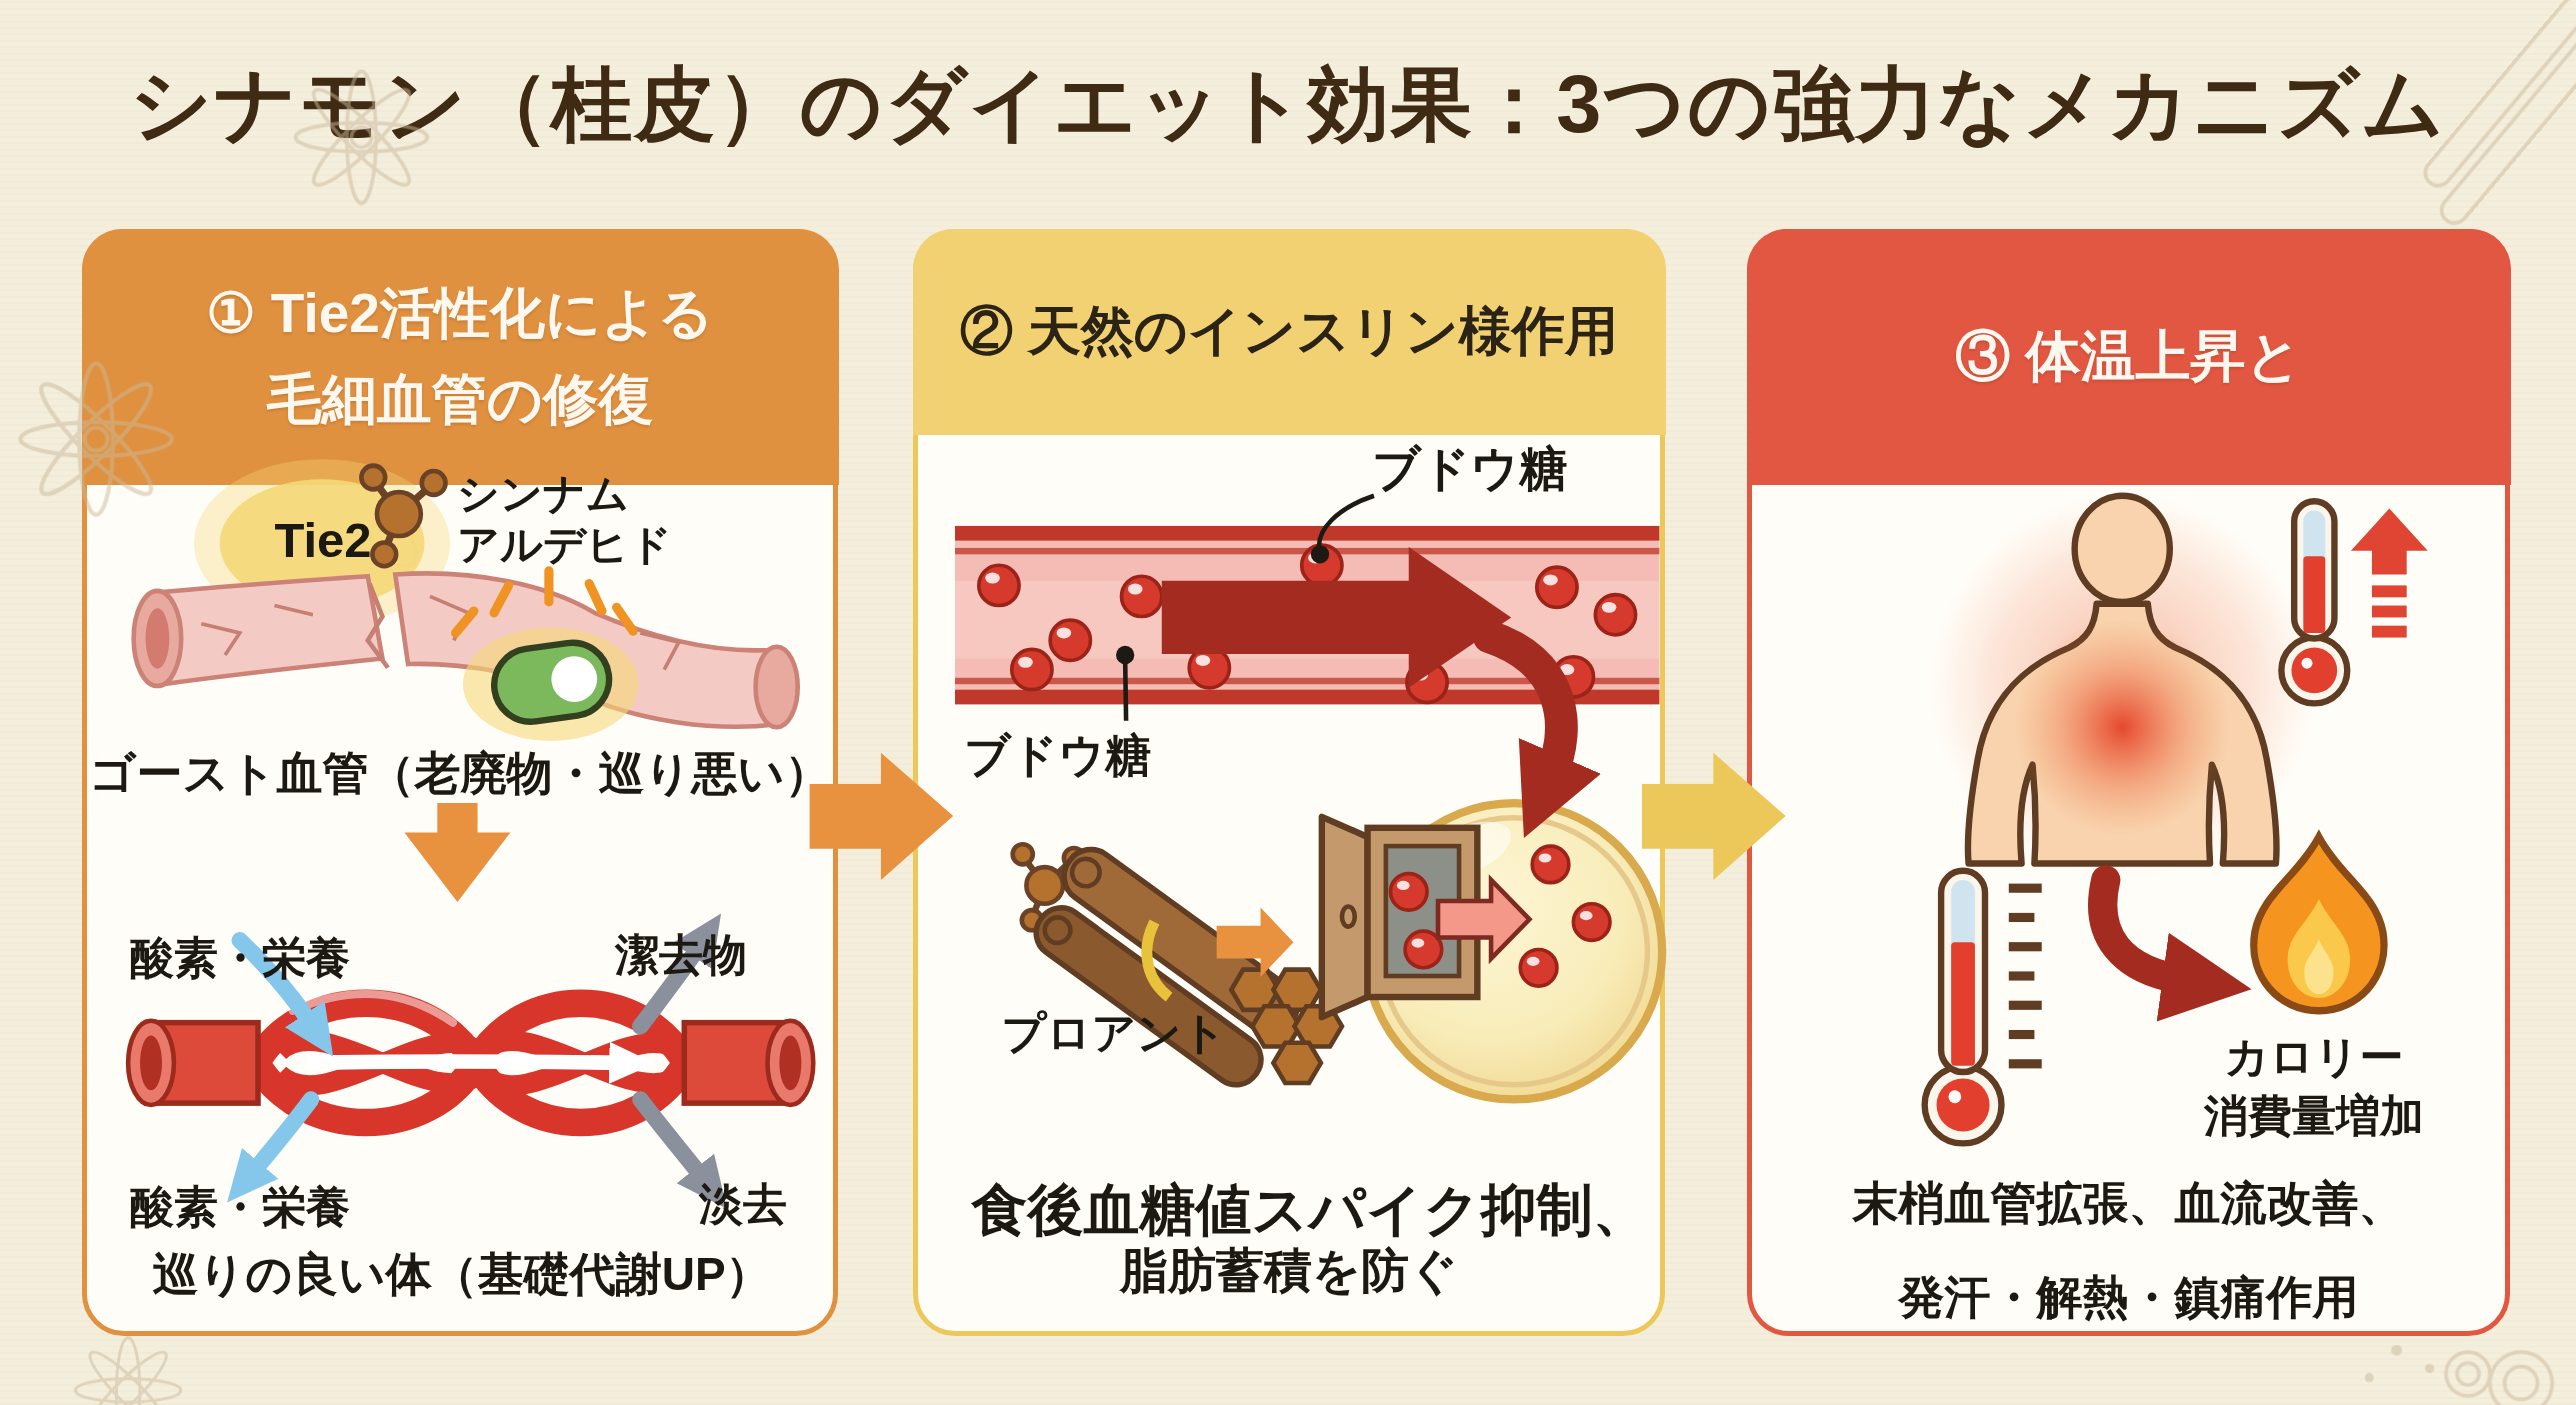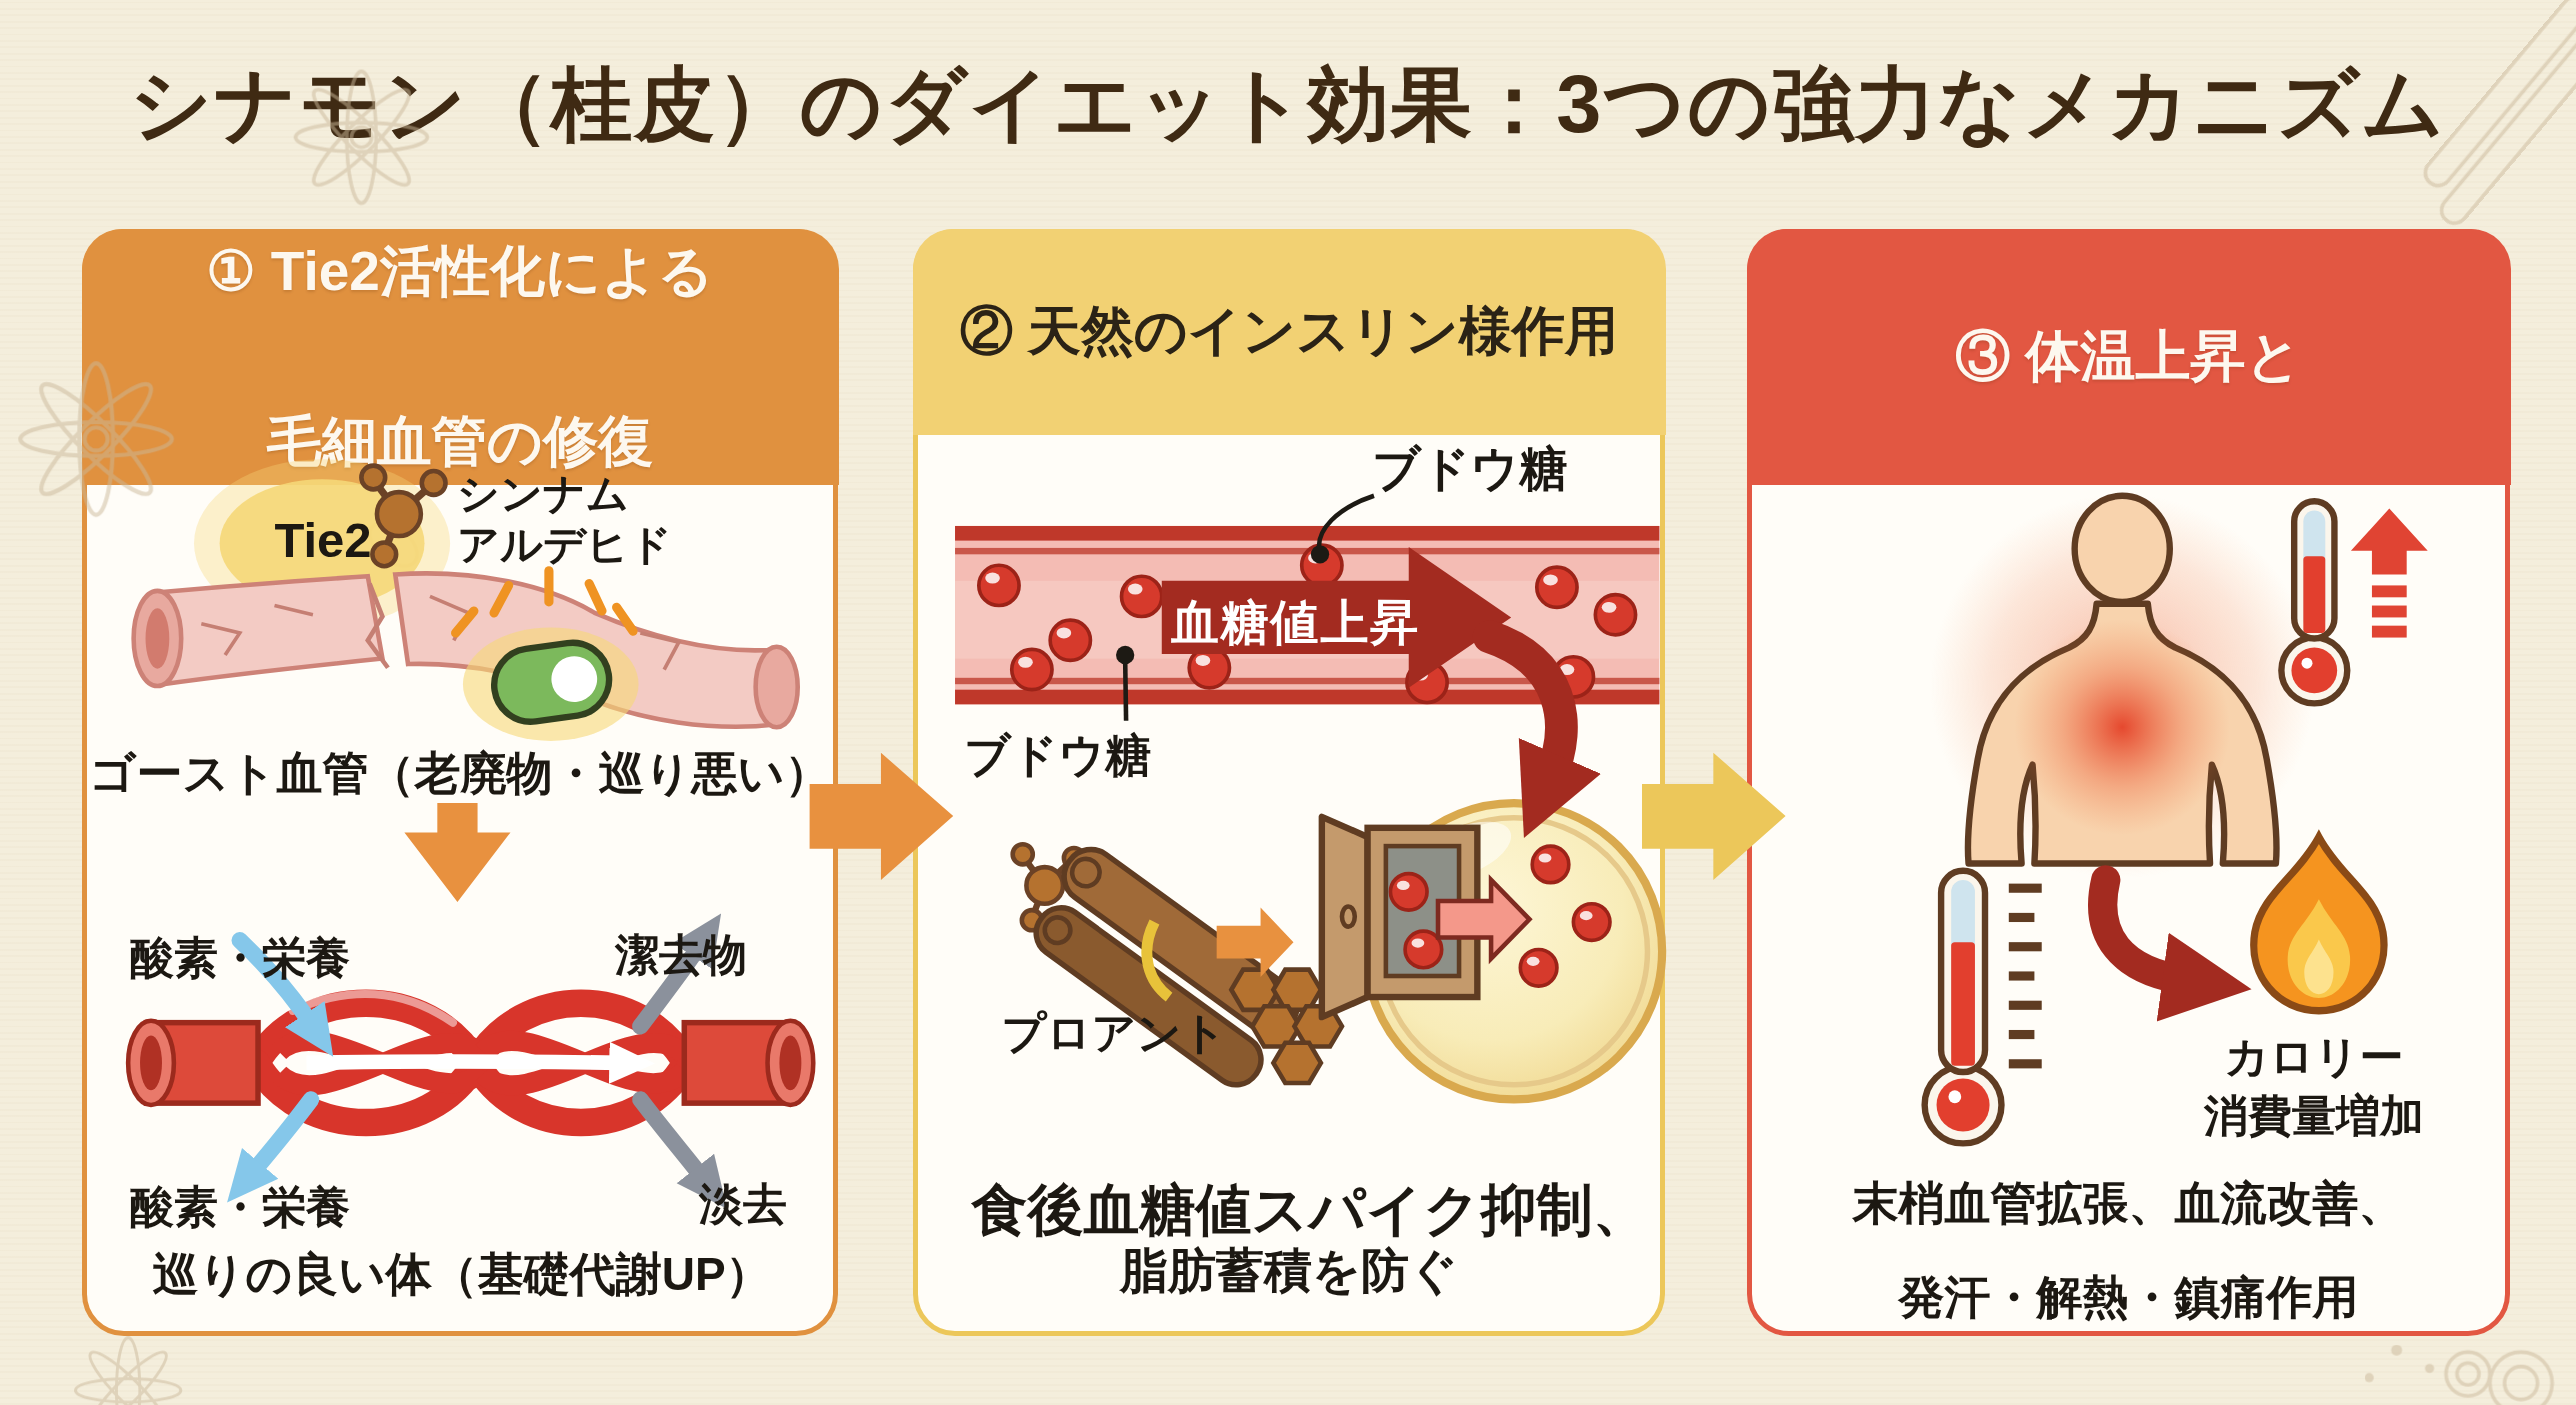--- a/index.html
+++ b/index.html
@@ -8,21 +8,21 @@
     background-image:repeating-linear-gradient(0deg, rgba(205,185,150,.07) 0 1.8px, rgba(0,0,0,0) 1.8px 6.4px);
     font-family:"Liberation Sans", sans-serif;}
   .t{position:absolute;white-space:nowrap;color:#1c1812;}
   .ctr{text-align:center;}
   #title{left:0;top:51px;width:2576px;text-align:center;font-size:81px;font-weight:900;color:#3f2a13;letter-spacing:1.8px;}
   .panel{position:absolute;top:229px;height:1107px;background:#fffdf8;border-radius:42px;box-sizing:border-box;z-index:1;}
   #panel1{left:82px;width:756px;border:5.5px solid #e0913f;}
   #panel2{left:913px;width:752px;border:5.5px solid #ecc75a;}
   #panel3{left:1747px;width:763px;border:5.5px solid #e25742;}
   .panel-head{position:absolute;top:-5.5px;left:-5.5px;right:-5.5px;display:flex;flex-direction:column;justify-content:center;align-items:center;border-radius:40px 40px 0 0;}
-  #panel1 .panel-head{height:256px;background:#e0913f;justify-content:space-between;}
+  #panel1 .panel-head{height:256px;background:#e0913f;}
   #panel2 .panel-head{height:206px;background:#f2d173;}
   #panel3 .panel-head{height:256px;background:#e25742;}
   .head-line{font-size:55px;font-weight:800;line-height:1.55;color:#fdf8ef;text-shadow:0 1.8px 2.7px rgba(90,40,0,.18);}
   #panel2 .head-line{color:#2b2316;text-shadow:none;font-size:53px;}
   svg#art{position:absolute;left:0;top:0;z-index:2;pointer-events:none;}
   .lbl{font-weight:800;}
   .z3{z-index:3;}
 </style>
 </head>
 <body>
@@ -368,21 +368,20 @@
     <div>アルデヒド</div>
   </div>
   <div class="t z3 lbl ctr" style="left:82px;top:743px;width:756px;font-size:46px;">ゴースト血管（老廃物・巡り悪い）</div>
   <div class="t z3 lbl" style="left:130px;top:929px;font-size:44px;">酸素・栄養</div>
   <div class="t z3 lbl" style="left:615px;top:926px;font-size:44px;">潔去物</div>
   <div class="t z3 lbl" style="left:130px;top:1178px;font-size:44px;">酸素・栄養</div>
   <div class="t z3 lbl" style="left:679px;top:1175px;font-size:44px;margin-left:20px;">淡去</div>
   <div class="t z3 lbl ctr" style="left:82px;top:1244px;width:760px;font-size:46px;">巡りの良い体（基礎代謝UP）</div>
 
   <div class="t z3 lbl" style="left:1372px;top:437px;font-size:48px;">ブドウ糖</div>
-  <div class="t z3 lbl ctr" style="left:1171px;top:591px;width:238px;font-size:48px;color:#ffffff;letter-spacing:1.8px;">血糖値上昇</div>
   <div class="t z3 lbl" style="left:964px;top:725px;font-size:46px;">ブドウ糖</div>
   <div class="t z3 lbl ctr" style="left:931px;top:1003px;width:366px;font-size:44px;line-height:60px;">
     <div>プロアント</div>
   </div>
   <div class="t z3 lbl ctr" style="left:913px;top:1173px;width:752px;font-size:56px;padding-left:21px;">食後血糖値スパイク抑制、</div>
   <div class="t z3 lbl ctr" style="left:913px;top:1239px;width:752px;font-size:48px;">脂肪蓄積を防ぐ</div>
 
   <div class="t z3 lbl ctr" style="left:2131px;top:1028px;width:366px;font-size:44px;">カロリー</div>
   <div class="t z3 lbl ctr" style="left:2131px;top:1087px;width:366px;font-size:44px;">消費量増加</div>
   <div class="t z3 lbl ctr" style="left:1747px;top:1173px;width:763px;font-size:46px;">末梢血管拡張、血流改善、</div>

